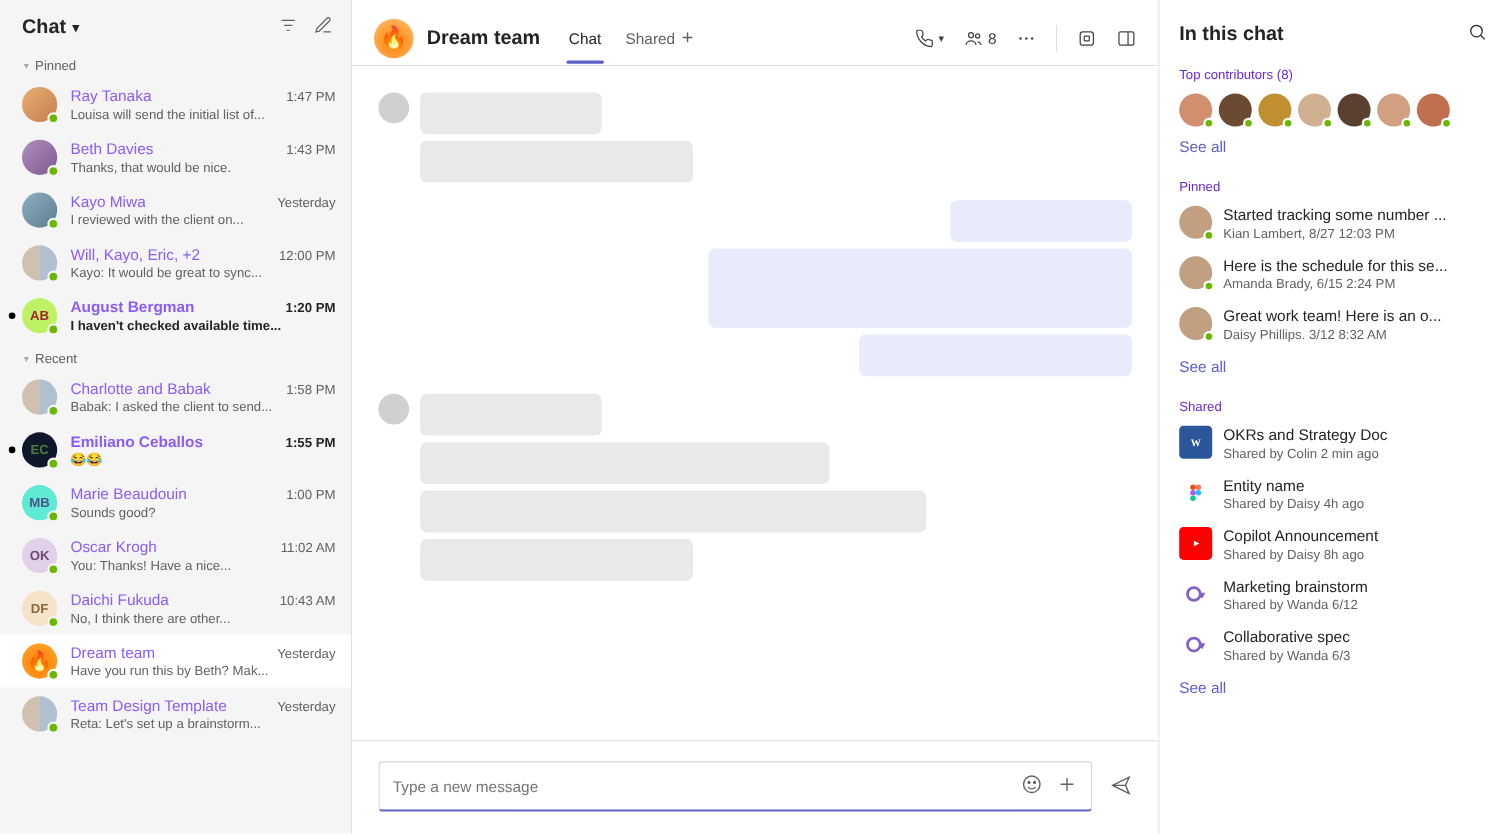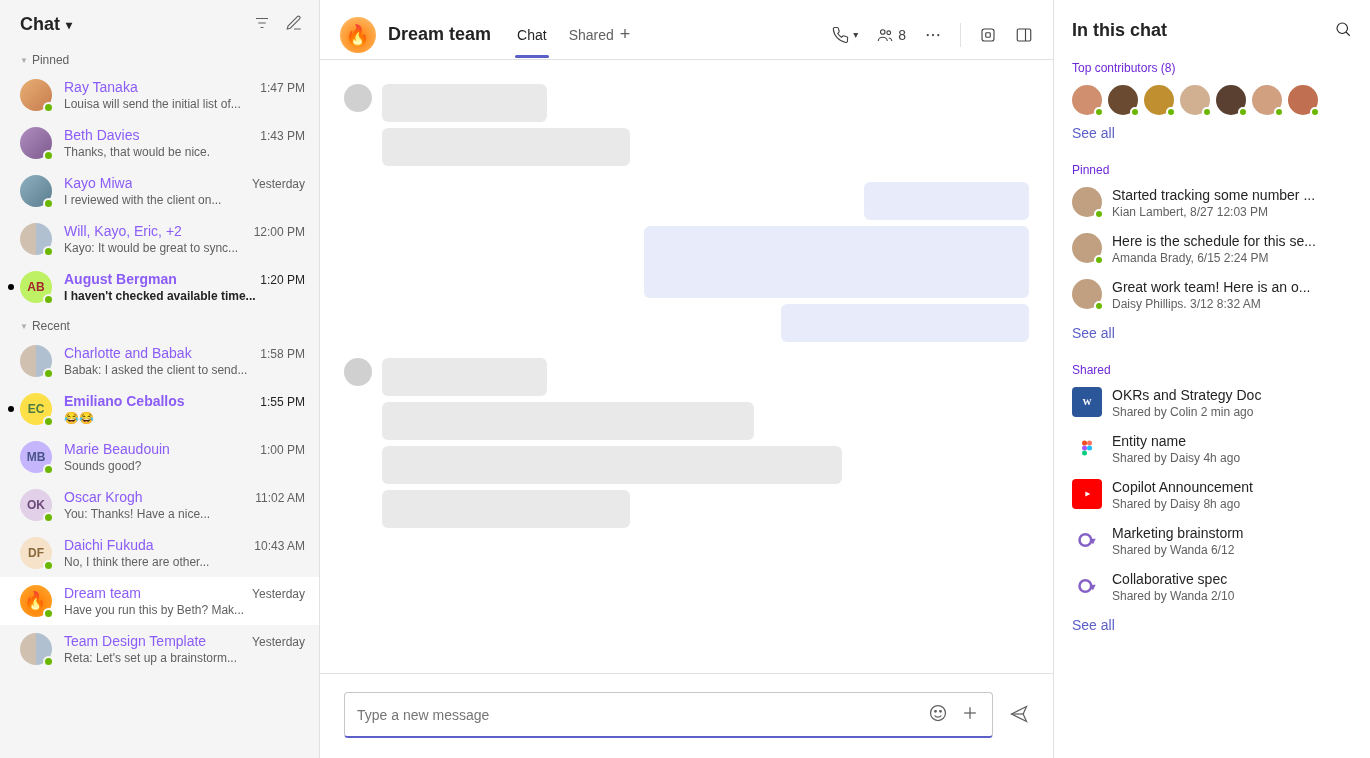--- a/index.html
+++ b/index.html
@@ -21,33 +21,33 @@
   .chat-item { display: flex; align-items: flex-start; padding: 8px 14px 8px 20px; cursor: pointer; position: relative; }
   .chat-item.active { background: #fff; }
   .chat-item .dot { width: 6px; height: 6px; border-radius: 50%; background: #000; position: absolute; left: 8px; top: 50%; transform: translateY(-50%); }
   .avatar { width: 32px; height: 32px; border-radius: 50%; background: #d0d0d0; flex-shrink: 0; position: relative; display: flex; align-items: center; justify-content: center; font-size: 12px; font-weight: 600; color: #424242; }
   .avatar.img1 { background: linear-gradient(135deg,#e8b074,#c77b4e); }
   .avatar.img2 { background: linear-gradient(135deg,#b08fc0,#7d5a8e); }
   .avatar.img3 { background: linear-gradient(135deg,#8fb0c0,#5a7d8e); }
   .avatar .presence { width: 11px; height: 11px; border-radius: 50%; background: #6bb700; border: 2px solid #f5f5f5; position: absolute; right: -2px; bottom: -2px; }
   .chat-item.active .avatar .presence { border-color: #fff; }
   .avatar.ab { background: #bef264; color: #a4262c; }
-  .avatar.mb { background: #c4b5fd; color: #4a548a; }
+  .avatar.mb { background: #5eead4; color: #4a548a; }
   .avatar.ok { background: #e2d0e8; color: #6a4a7a; }
   .avatar.df { background: #f5e2c8; color: #8a6a3a; }
-  .avatar.ec { background: #fde047; color: #4a7a42; }
+  .avatar.ec { background: #0f172a; color: #4a7a42; }
   .avatar.fire { background: radial-gradient(circle at 50% 60%, #ff7b00, #ffad33); font-size: 18px; }
   .avatar.multi { background: linear-gradient(90deg,#d0c0b0 50%,#b0c0d0 50%); }
 
   .chat-meta { flex: 1; margin-left: 12px; min-width: 0; }
   .chat-row1 { display: flex; justify-content: space-between; align-items: baseline; }
   .chat-name { font-size: 14px; color: #8b5cf6; white-space: nowrap; overflow: hidden; text-overflow: ellipsis; }
   .chat-item.unread .chat-name { font-weight: 700; }
   .chat-time { font-size: 12px; color: #616161; flex-shrink: 0; margin-left: 8px; }
-  .chat-item.unread .chat-time { font-weight: 400; color: #242424; }
+  .chat-item.unread .chat-time { font-weight: 700; color: #242424; }
   .chat-preview { font-size: 12px; color: #616161; white-space: nowrap; overflow: hidden; text-overflow: ellipsis; margin-top: 2px; }
   .chat-item.unread .chat-preview { font-weight: 700; color: #242424; }
 
   
   .main { flex: 1; display: flex; flex-direction: column; }
   .main-header { display: flex; align-items: center; padding: 10px 20px 0; border-bottom: 1px solid #e1e1e1; min-height: 60px; }
   .main-header .avatar.fire-big { width: 36px; height: 36px; border-radius: 50%; background: radial-gradient(circle at 50% 60%, #ff7b00, #ffc77a); font-size: 20px; display:flex;align-items:center;justify-content:center; }
   .main-title { font-size: 18px; font-weight: 700; margin-left: 12px; }
   .tabs { display: flex; gap: 18px; margin-left: 24px; align-items: center; }
   .tab { font-size: 14px; color: #616161; padding: 14px 2px; cursor: pointer; position: relative; }
@@ -506,20 +506,20 @@
         </div>
         <div class="shared-item">
           <div class="sicon loop">
             <svg viewBox="0 0 24 24">
               <circle cx="10" cy="12" r="7" fill="none" stroke="#8661c5" stroke-width="3"></circle>
               <path d="M17 12h3l-2 4" fill="none" stroke="#8661c5" stroke-width="3"></path>
             </svg>
           </div>
           <div class="scontent">
             <div class="stitle">Collaborative spec</div>
-            <div class="ssub">Shared by Wanda 2/10</div>
+            <div class="ssub">Shared by Wanda 6/3</div>
           </div>
         </div>
       </div>
     <span class="see-all">See all</span>
   </div>
 
 </div>
 
 </body></html>

